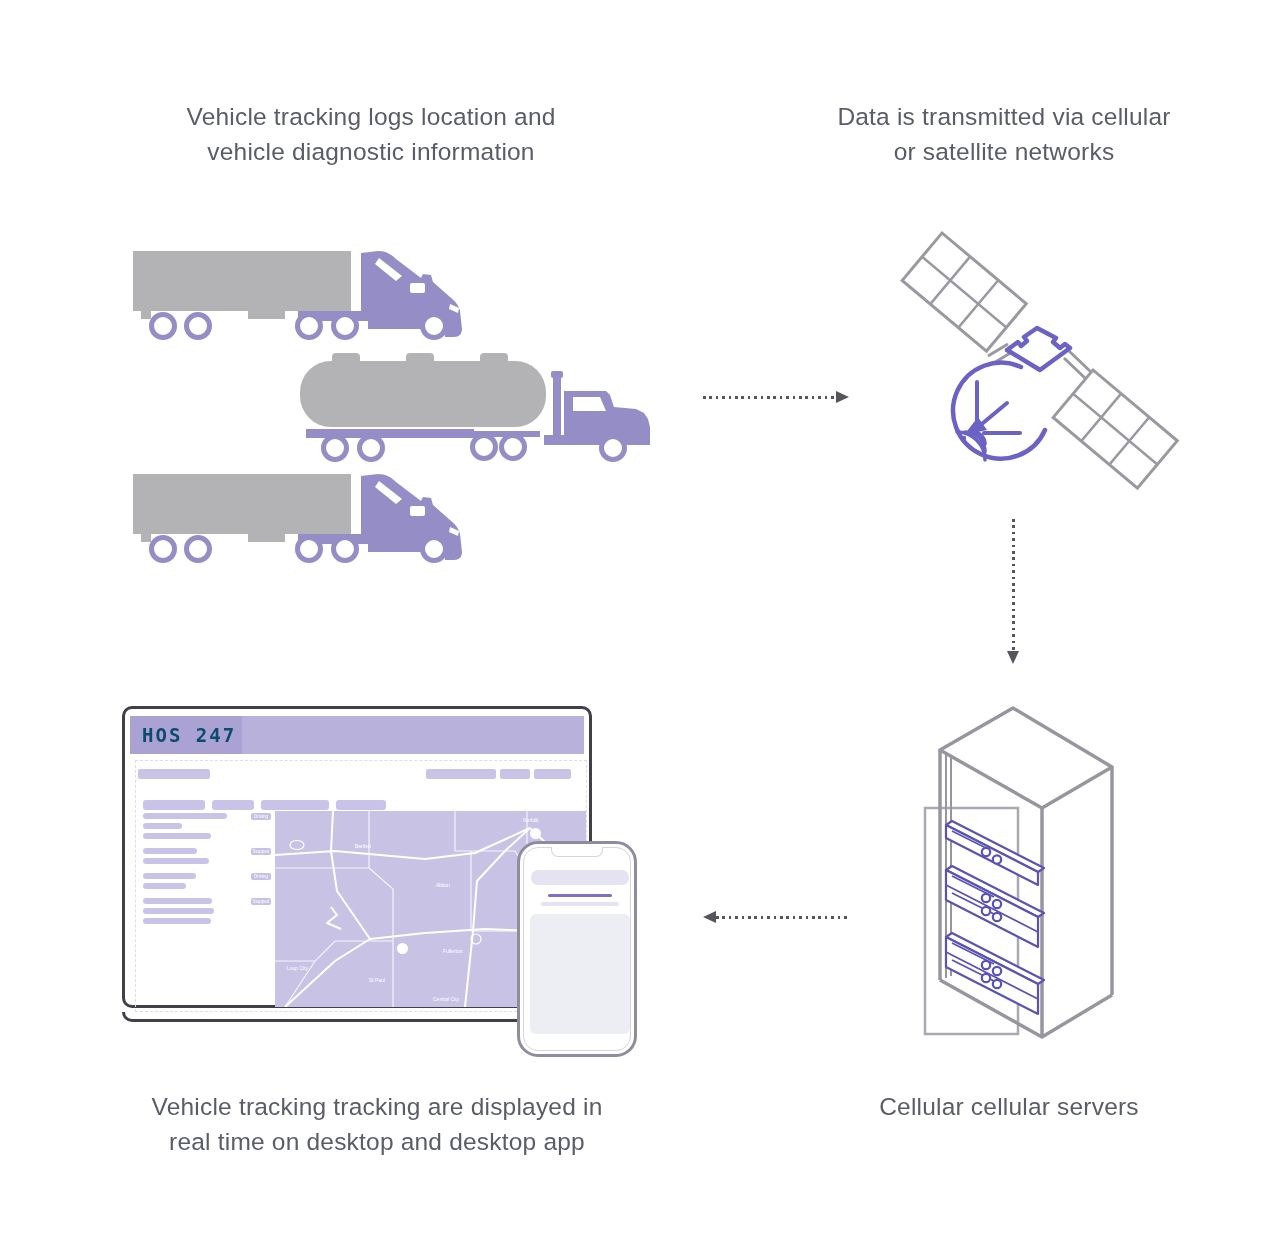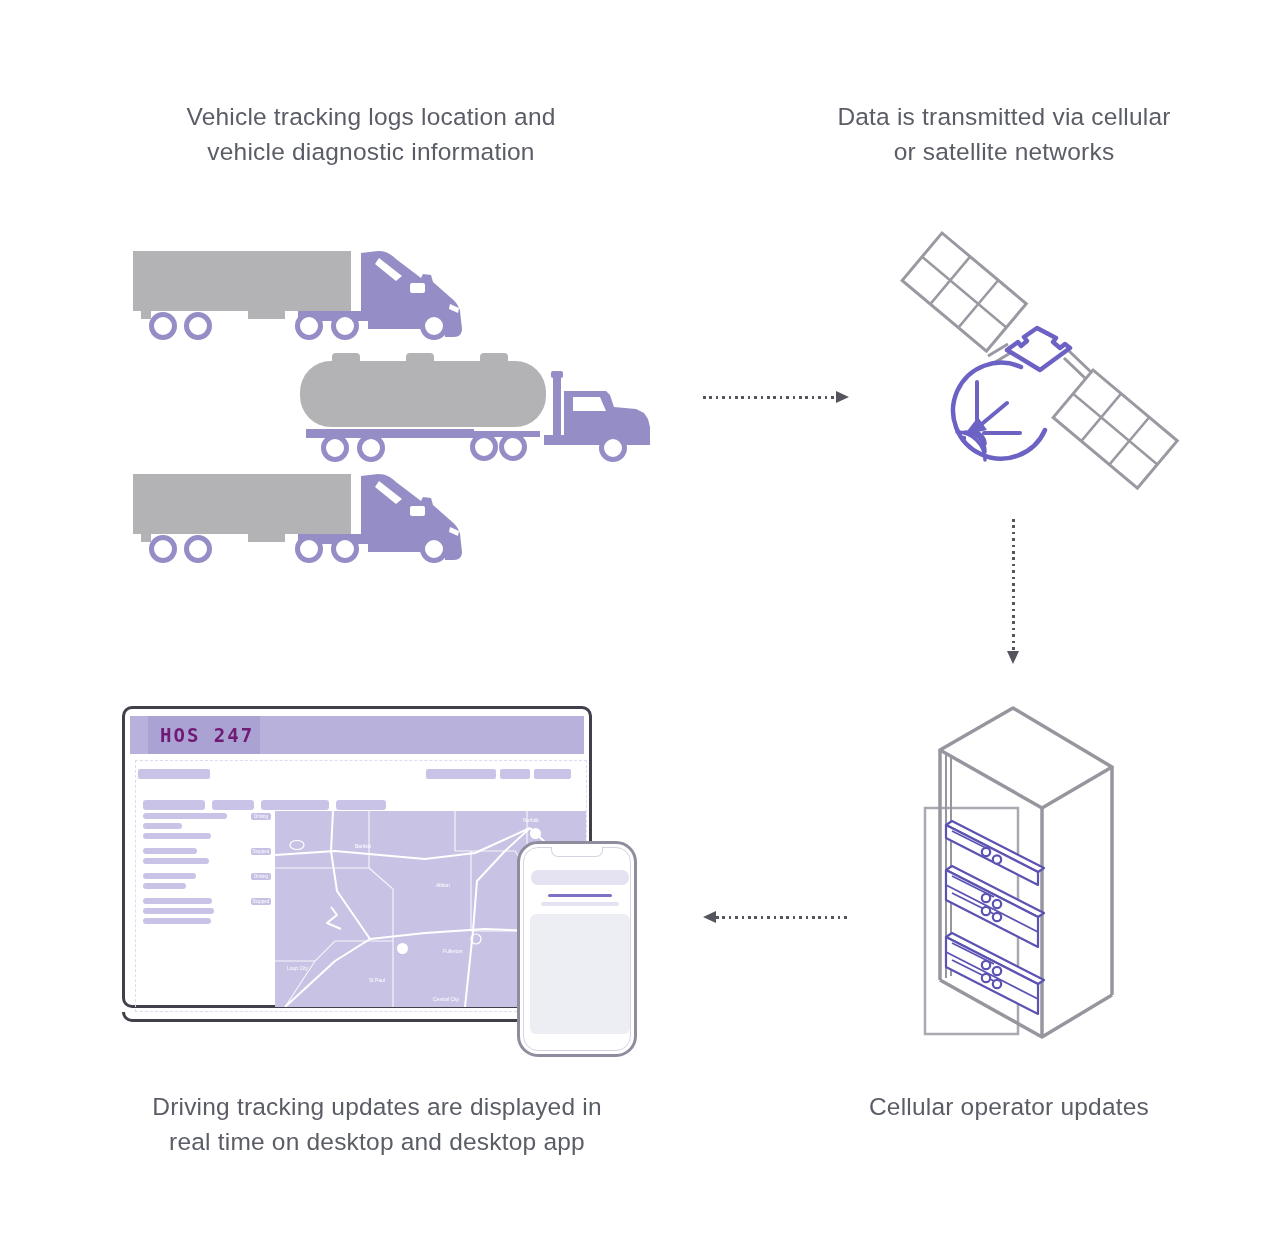--- a/index.html
+++ b/index.html
@@ -25,22 +25,22 @@
     border-top:13px solid #54555d; border-left:6px solid transparent; border-right:6px solid transparent; }
 
   
   #desktop { position:absolute; left:122px; top:706px; width:470px; height:302px;
     background:#fff; border:3px solid #40404b; border-radius:10px; }
   #desktop-base { position:absolute; left:122px; top:1012px; width:470px; height:10px;
     border:3px solid #40404b; border-top:none; border-radius:0 0 10px 10px; background:#fff; }
   #app-header { position:absolute; left:5px; top:7px; width:454px; height:38px;
     background:#b7b1dc; }
   #app-logo { position:absolute; left:0; top:0; width:112px; height:38px; background:#a9a2d3;
-    color:#701a75; font-family:"DejaVu Sans Mono", monospace; font-weight:bold;
-    font-size:19px; letter-spacing:2px; line-height:38px; padding-left:12px;margin-left:18px; }
+    color:#0c4a6e; font-family:"DejaVu Sans Mono", monospace; font-weight:bold;
+    font-size:19px; letter-spacing:2px; line-height:38px; padding-left:12px; }
   #content-frame { position:absolute; left:10px; top:51px; width:452px; height:252px;
     border:1px dashed #dedbf0; }
   .pill { background:#c9c4e7; height:10px; border-radius:2px; display:inline-block; margin-right:4px; }
   #toolbar-left  { position:absolute; left:13px;  top:56px; height:10px; }
   #toolbar-right { position:absolute; left:301px; top:56px; height:10px; }
   #tabs-row { position:absolute; left:18px; top:87px; height:10px; white-space:nowrap; }
   #tabs-row .pill { margin-right:7px; border-radius:3px; }
   #driver-list { position:absolute; left:18px; top:104px; width:130px; }
   .drv { position:relative; margin-bottom:9px; }
   .bar { height:6px; background:#c9c4e7; border-radius:3px; margin-bottom:4px; }
@@ -96,24 +96,24 @@
 
   <div class="caption" style="left:764px; top:100px; width:480px;">
     <div>Data is transmitted via cellular</div>
     <div>or satellite networks</div>
   </div>
   <div class="caption" style="left:131px; top:100px; width:480px;">
     <div>Vehicle tracking logs location and</div>
     <div>vehicle diagnostic information</div>
   </div>
   <div class="caption" style="left:769px; top:1090px; width:480px;">
-    <div>Cellular operator updates</div>
+    <div>Cellular cellular servers</div>
   </div>
   <div class="caption" style="left:77px; top:1090px; width:600px;">
-    <div>Driving tracking updates are displayed in</div>
+    <div>Vehicle tracking tracking are displayed in</div>
     <div>real time on desktop and desktop app</div>
   </div>
 
   <svg class="illus" style="left:128px; top:249px;" width="336" height="92" viewBox="0 0 336 92">
       <use href="#semiTruck"></use>
     </svg>
 
   <svg class="illus" style="left:298px; top:349px;" width="352" height="114" viewBox="0 0 352 114">
     <g fill="#b3b2b4">
       <rect x="34" y="4" width="28" height="16" rx="4"></rect>

